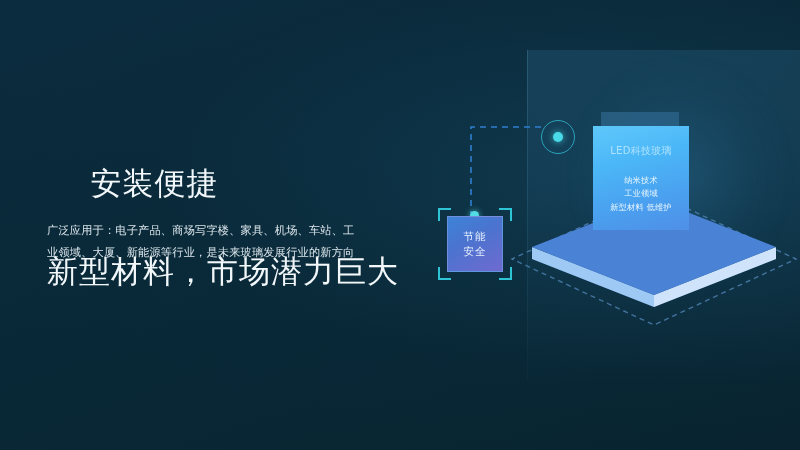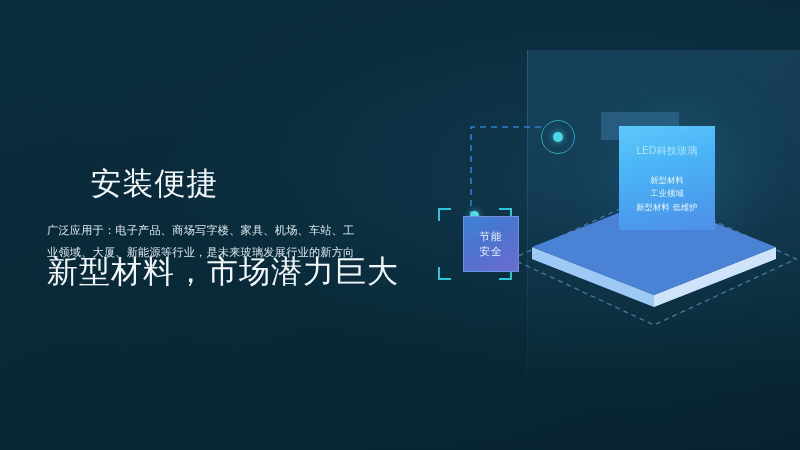--- a/index.html
+++ b/index.html
@@ -92,21 +92,21 @@
     left: 553px; top: 132px;
     width: 10px; height: 10px;
     border-radius: 50%;
     background: #49d9e8;
     box-shadow: 0 0 7px rgba(73,217,232,0.75);
   }
 
   
   .badge-box {
     position: absolute;
-    left: 463px; top: 216px;
+    left: 447px; top: 216px;
     width: 56px; height: 56px;
     background: linear-gradient(150deg, #3d83d8 0%, #4a74cf 40%, #6f6ad0 100%);
     border: 1px solid rgba(150,200,240,0.35);
     box-sizing: border-box;
     display: flex;
     flex-direction: column;
     align-items: center;
     justify-content: center;
     color: #eaf4ff;
     font-size: 10.5px;
@@ -145,21 +145,20 @@
   .led-panel {
     position: absolute;
     left: 593px; top: 126px;
     width: 96px; height: 104px;
     background: linear-gradient(165deg, #5ec8fb 0%, #4bb6f7 35%, #4aa0ef 70%, #4f8fe8 100%);
     display: flex;
     flex-direction: column;
     align-items: center;
     box-sizing: border-box;
     padding-top: 18px;
-    margin-left: 26px;
   }
   .led-title {
     color: #aee3ff;
     font-size: 10px;
     letter-spacing: 0.3px;
     margin-bottom: 16px;
   }
   .led-feature {
     color: #e8f6ff;
     font-size: 8.2px;
@@ -211,18 +210,18 @@
     <polygon points="24,62 146,110 146,122 24,74" fill="#9ec9f4"></polygon>
 
     <polygon points="268,62 268,74 146,122 146,110" fill="#cfe4fa"></polygon>
 
     <polygon points="146,14 268,62 146,110 24,62" fill="#4a82d6"></polygon>
   </svg>
 
   <div class="led-backplate"></div>
   <div class="led-panel">
     <div class="led-title">LED科技玻璃</div>
-    <div class="led-feature">新型材料</div>
+    <div class="led-feature">纳米技术</div>
     <div class="led-feature">工业领域</div>
     <div class="led-feature">新型材料 低维护</div>
   </div>
 
 </div>
 
 </body></html>

